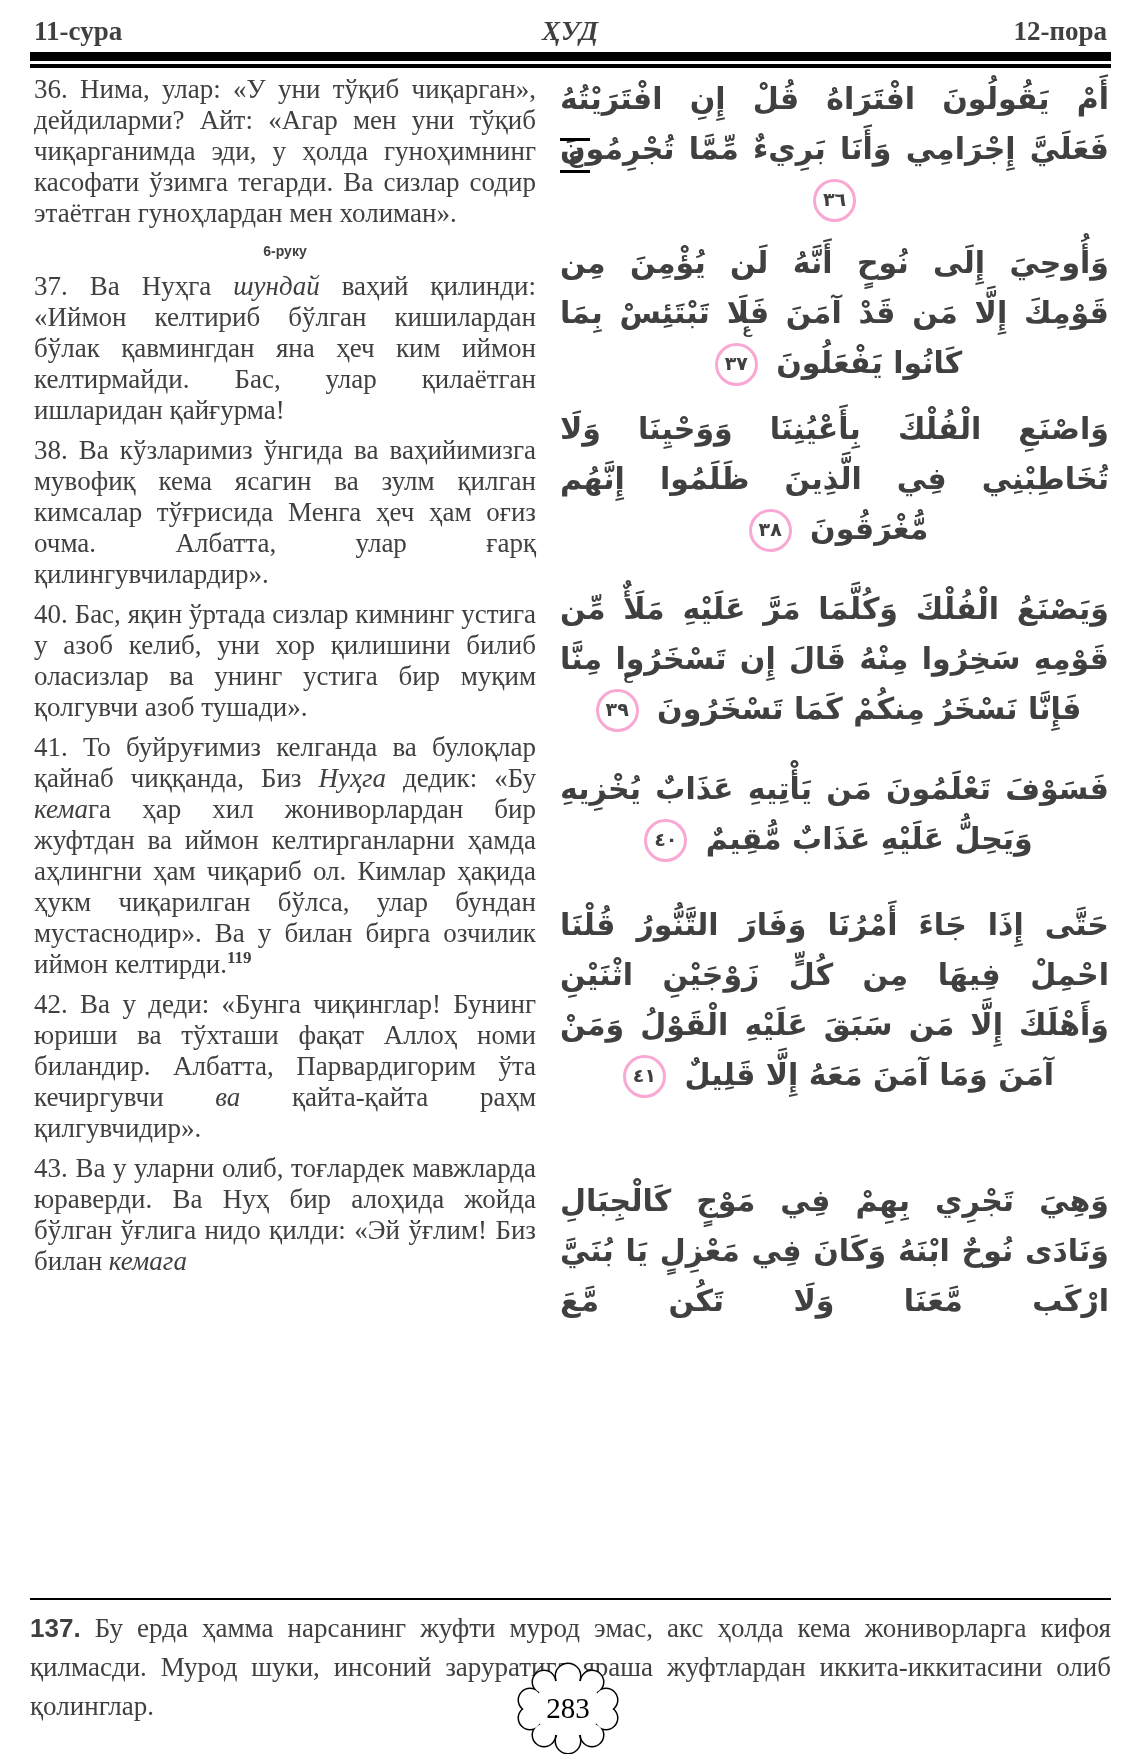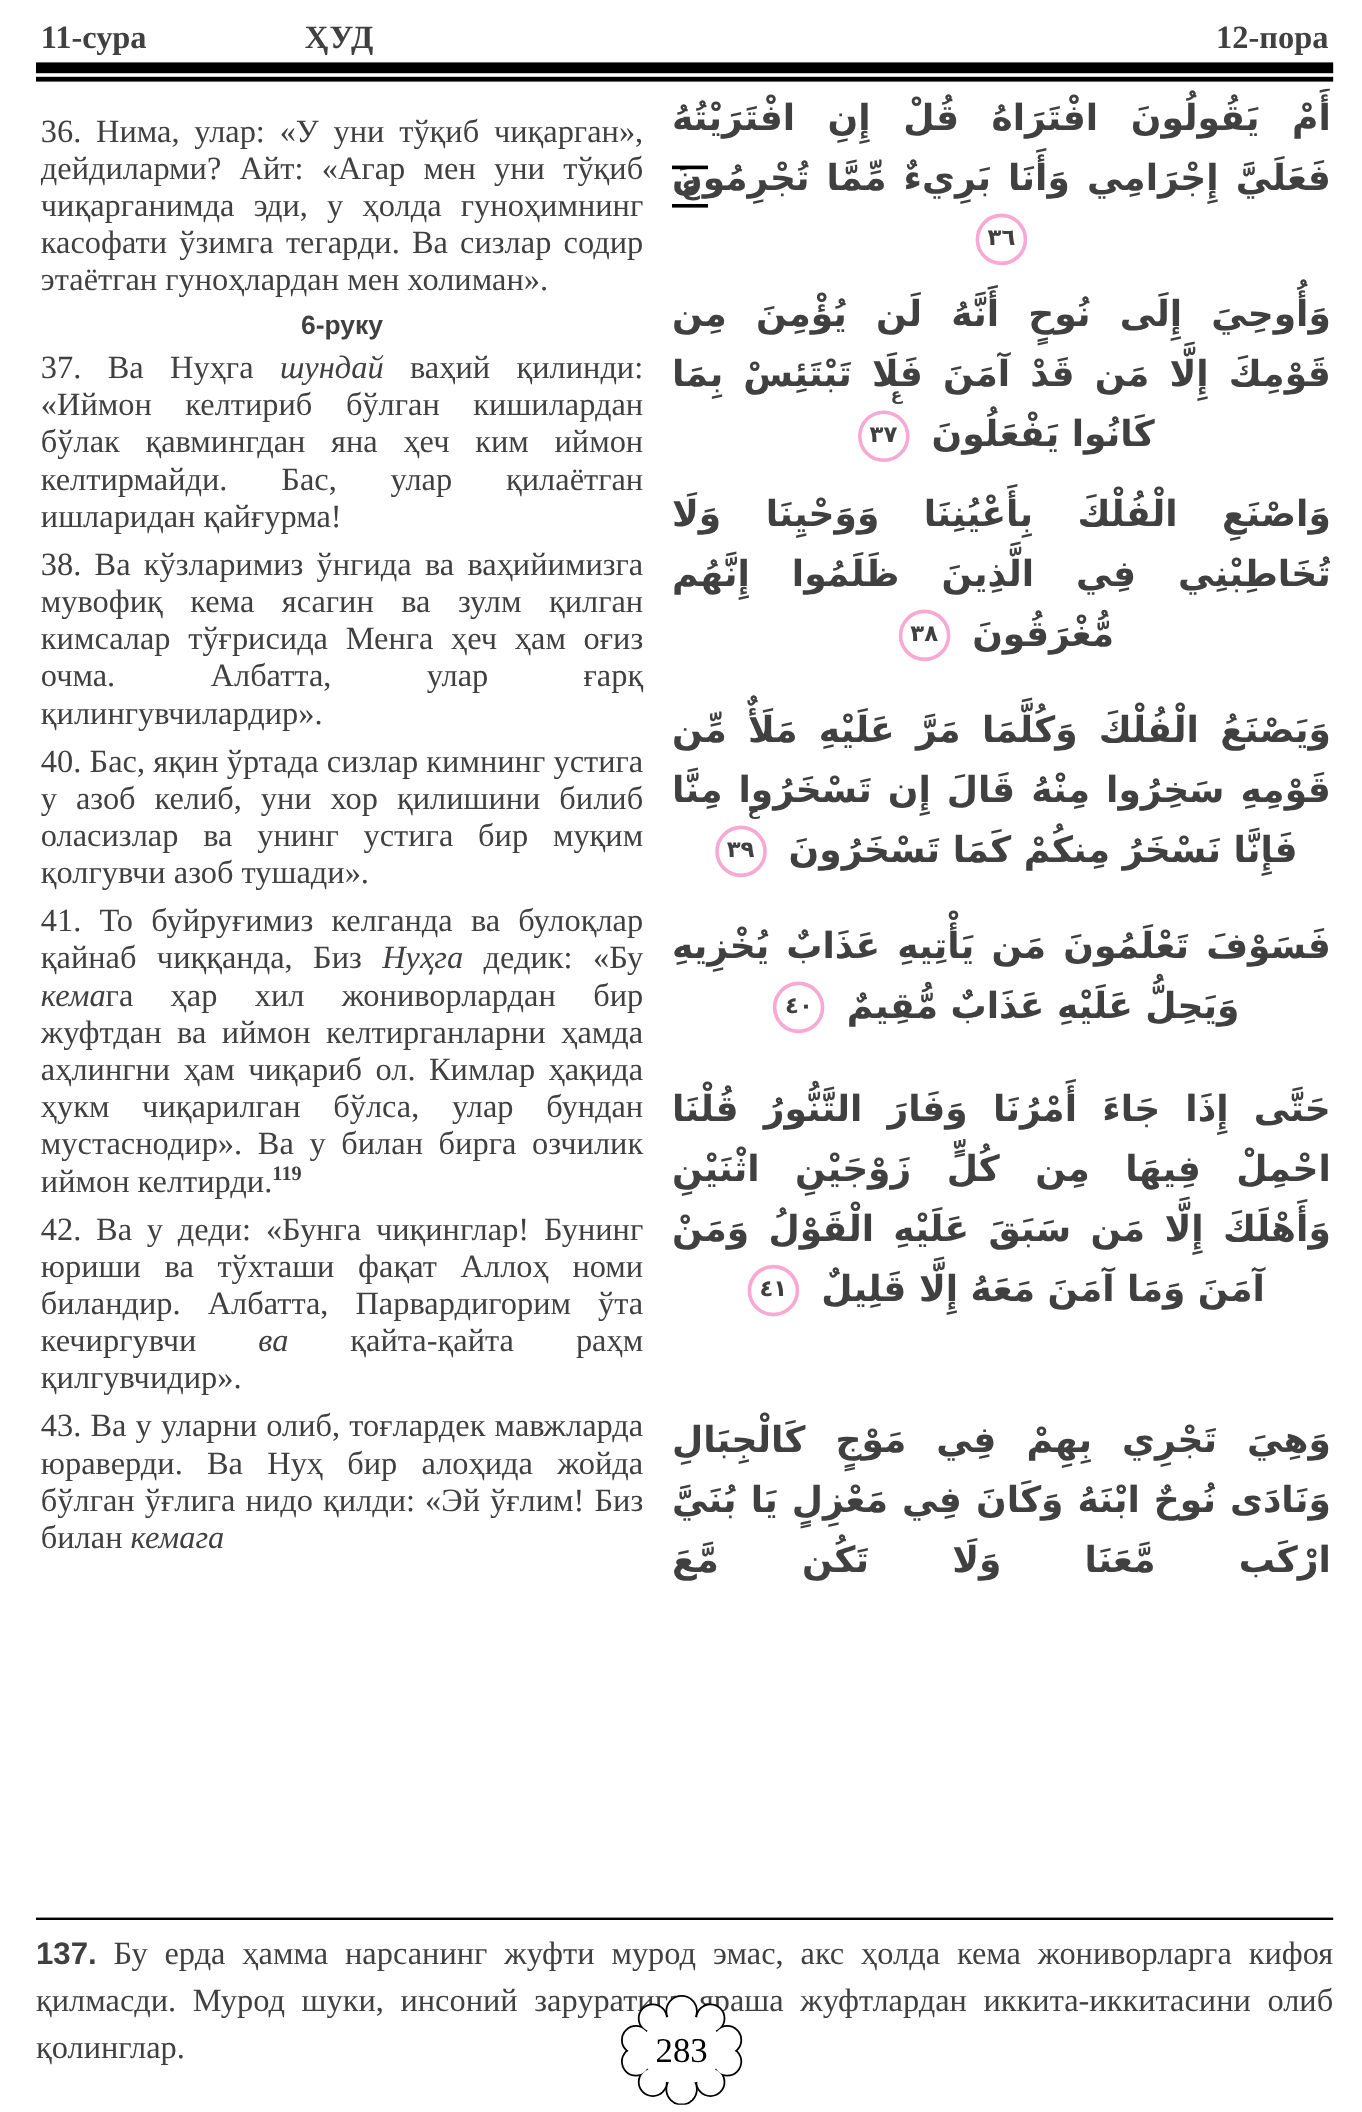--- a/index.html
+++ b/index.html
@@ -5,35 +5,35 @@
   html,body{margin:0;padding:0;background:#888;}
   .page{
     position:relative;width:1135px;height:1760px;margin:0 auto;
     background:#ffffff;color:#404040;overflow:hidden;
     font-family:"Liberation Serif", serif;
   }
   
   .header{position:absolute;top:16px;left:34px;right:28px;display:flex;align-items:baseline;
     font-weight:bold;font-size:27px;}
   .header .h-left{width:220px;text-align:left;}
-  .header .h-center{flex:1;letter-spacing:1px;}
+  .header .h-center{flex:1;text-align:center;letter-spacing:1px;font-style:italic;}
   .header .h-right{width:220px;text-align:right;}
   .rule{position:absolute;top:52px;left:30px;right:24px;}
   .rule .thick{height:9px;background:#000;}
   .rule .thin{height:4px;background:#000;margin-top:3px;}
 
   
   .columns{position:absolute;top:74px;left:34px;right:26px;height:1520px;display:flex;gap:24px;overflow:hidden;}
-  .col-translation{width:502px;font-size:27px;line-height:31px;text-align:justify;margin-top:20px;}
+  .col-translation{width:502px;font-size:27px;line-height:31px;text-align:justify;}
   .col-translation p.verse{margin:0 0 9px 0;}
   .vnum{font-weight:normal;}
   .it{font-style:italic;}
   sup.fnref{font-weight:bold;font-size:17px;vertical-align:super;line-height:0;}
   .ruku-heading{margin:2px 0 7px 0;text-align:center;font-family:"Liberation Sans",sans-serif;
-    font-weight:bold;font-size:22px;line-height:26px;}
+    font-weight:bold;font-size:14px;line-height:26px;}
 
   .col-arabic{flex:1;position:relative;direction:rtl;
     font-family:"DejaVu Sans",sans-serif;font-weight:bold;
     font-size:30px;line-height:50px;text-align:justify;}
   .ayah{margin:0;text-align:justify;-moz-text-align-last:center;text-align-last:center;}
   .ayah.cont{-moz-text-align-last:justify;text-align-last:justify;}
   .mb-a{margin-bottom:14px;}
   .mb-b{margin-bottom:16px;}
   .mb-c{margin-bottom:30px;}
   .mb-d{margin-bottom:36px;}

